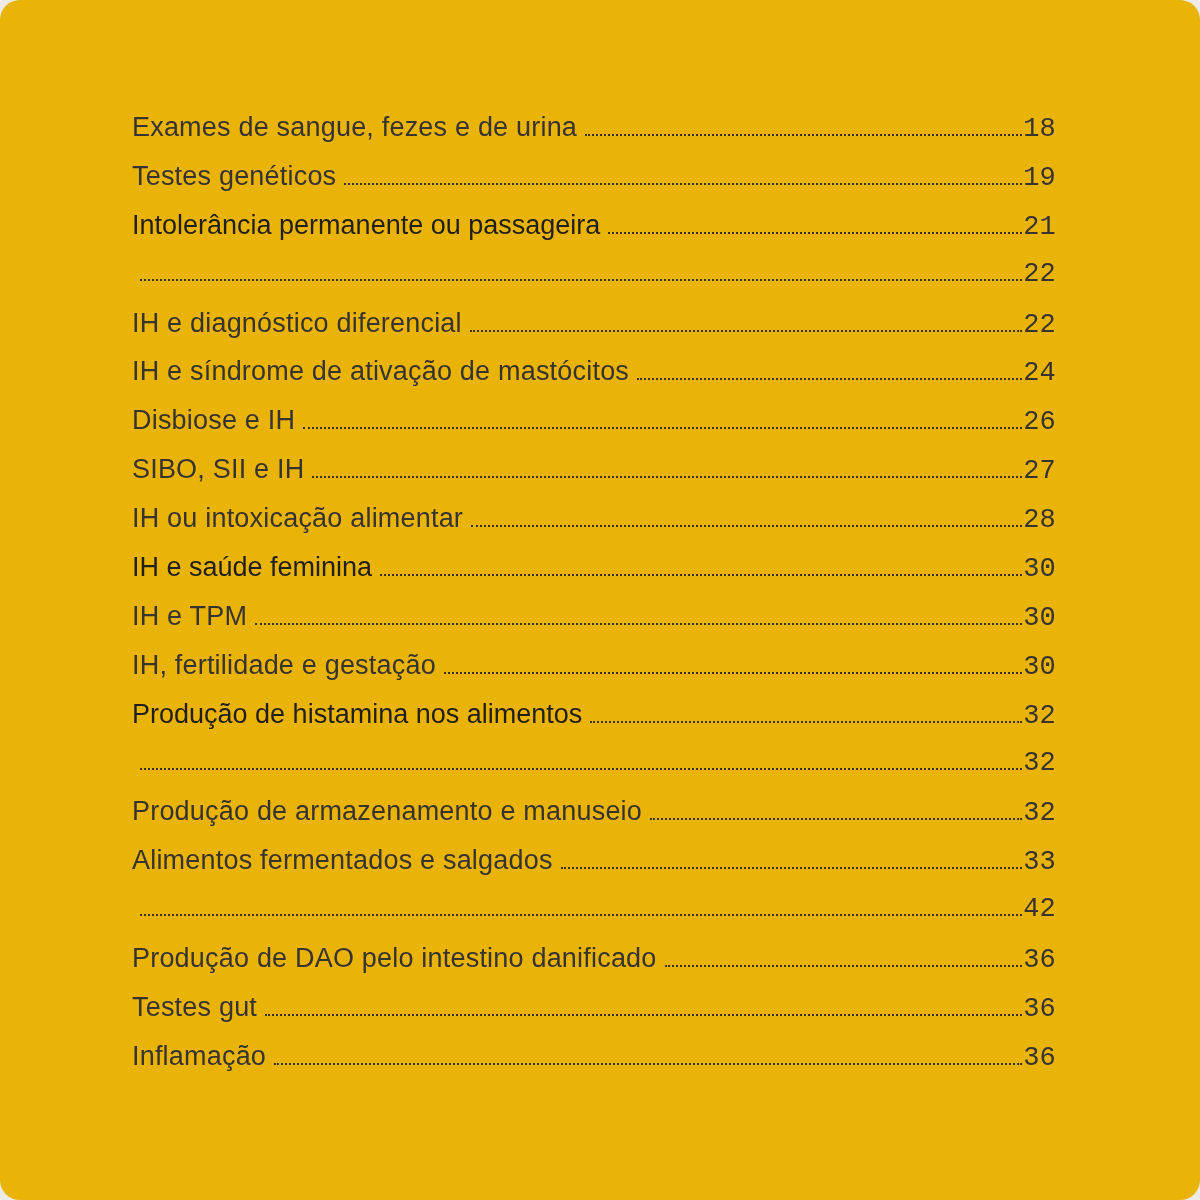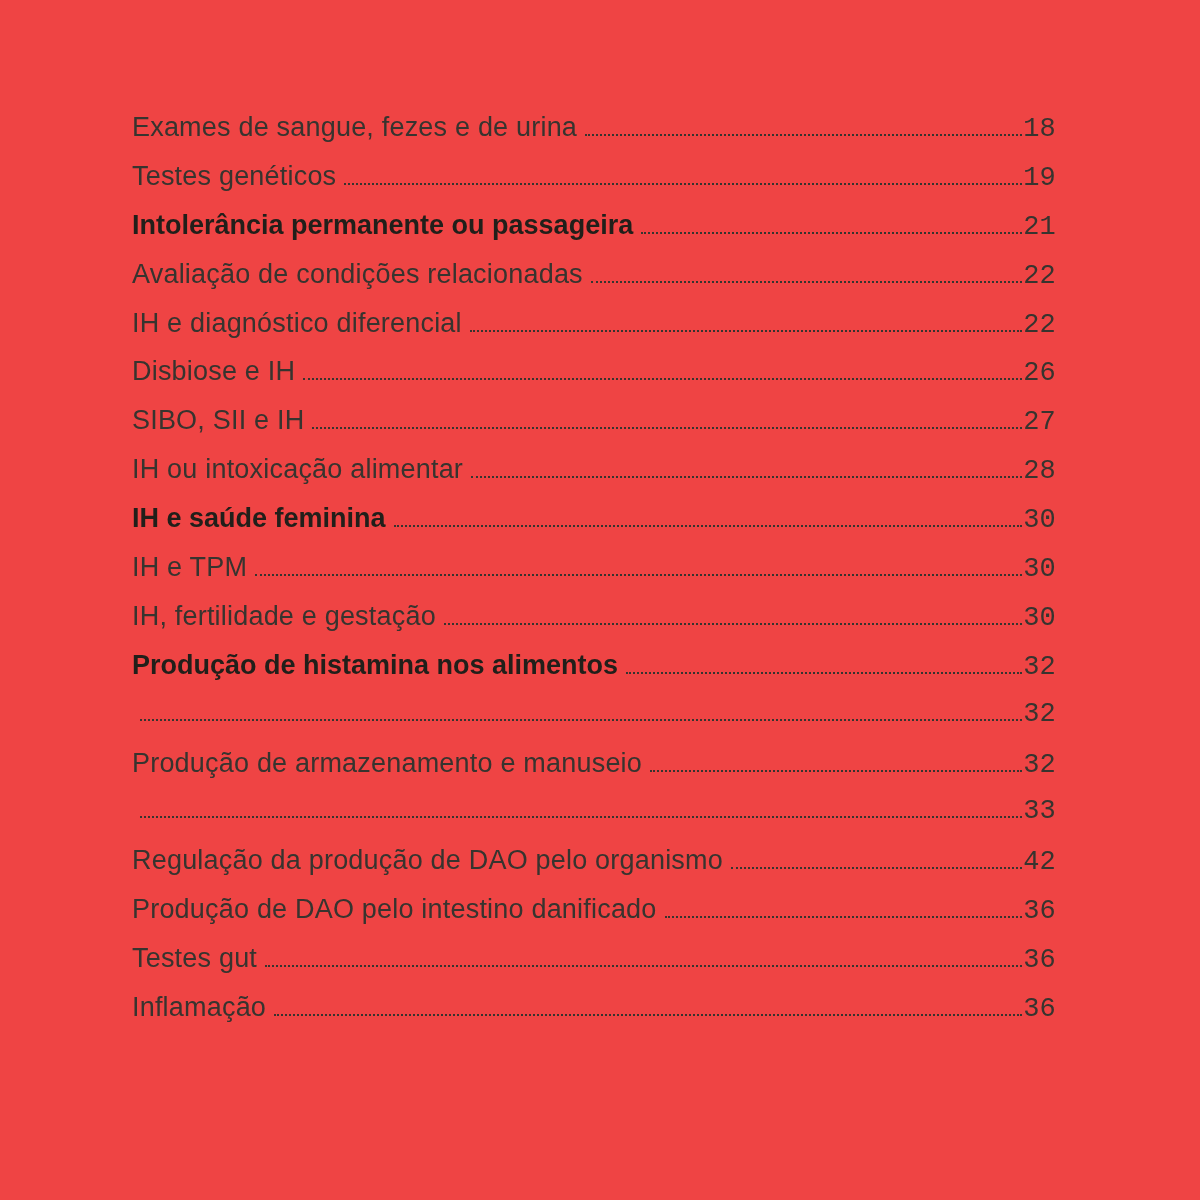--- a/index.html
+++ b/index.html
@@ -42,61 +42,65 @@
     min-width: 18px;
     border-bottom: 2.5px dotted #37342F;
     margin: 0 1px 0 8px;
   }
   .num {
     white-space: nowrap;
     color: #37342F;
     font-family: Liberation Mono, monospace;
   }
   .row.bold .label {
-    font-weight: 700;
+    font-weight: 400;
     color: #211F1A;
     letter-spacing: 0;
     text-align: center;
   }
 </style>
 </head>
 <body style="background: rgb(236, 235, 232);">
 
-<main class="page" style="background: #ef4444;">
+<main class="page" style="background: #eab308; border-radius: 20px;">
   <ol class="toc">
   <li class="row">
     <span class="label">Exames de sangue, fezes e de urina</span>
     <span class="dots"></span>
     <span class="num">18</span>
   </li>
 
   <li class="row">
     <span class="label">Testes genéticos</span>
     <span class="dots"></span>
     <span class="num">19</span>
   </li>
 
   <li class="row bold">
     <span class="label">Intolerância permanente ou passageira</span>
     <span class="dots"></span>
     <span class="num">21</span>
   </li>
 
   <li class="row">
-    <span class="label">Avaliação de condições relacionadas</span>
     <span class="dots"></span>
     <span class="num">22</span>
   </li>
 
   <li class="row">
     <span class="label">IH e diagnóstico diferencial</span>
     <span class="dots"></span>
     <span class="num">22</span>
   </li>
 
+  <li class="row">
+    <span class="label">IH e síndrome de ativação de mastócitos</span>
+    <span class="dots"></span>
+    <span class="num">24</span>
+  </li>
 
   <li class="row">
     <span class="label">Disbiose e IH</span>
     <span class="dots"></span>
     <span class="num">26</span>
   </li>
 
   <li class="row">
     <span class="label">SIBO, SII e IH</span>
     <span class="dots"></span>
@@ -138,27 +142,27 @@
     <span class="num">32</span>
   </li>
 
   <li class="row">
     <span class="label">Produção de armazenamento e manuseio</span>
     <span class="dots"></span>
     <span class="num">32</span>
   </li>
 
   <li class="row">
+    <span class="label">Alimentos fermentados e salgados</span>
     <span class="dots"></span>
     <span class="num">33</span>
   </li>
 
 
   <li class="row">
-    <span class="label">Regulação da produção de DAO pelo organismo</span>
     <span class="dots"></span>
     <span class="num">42</span>
   </li>
 
   <li class="row">
     <span class="label">Produção de DAO pelo intestino danificado</span>
     <span class="dots"></span>
     <span class="num">36</span>
   </li>
 

